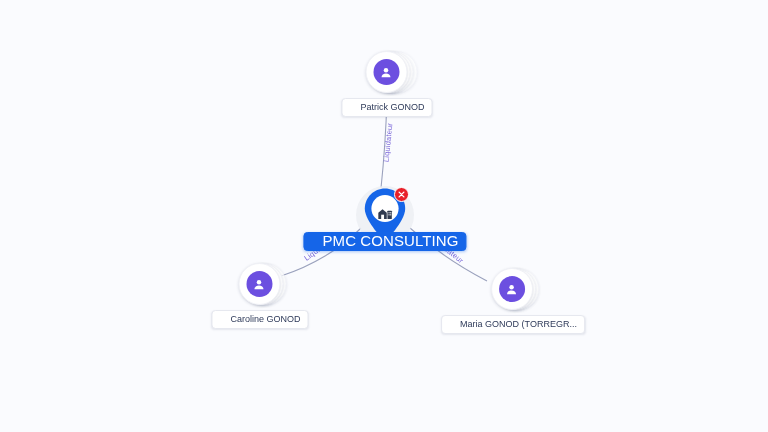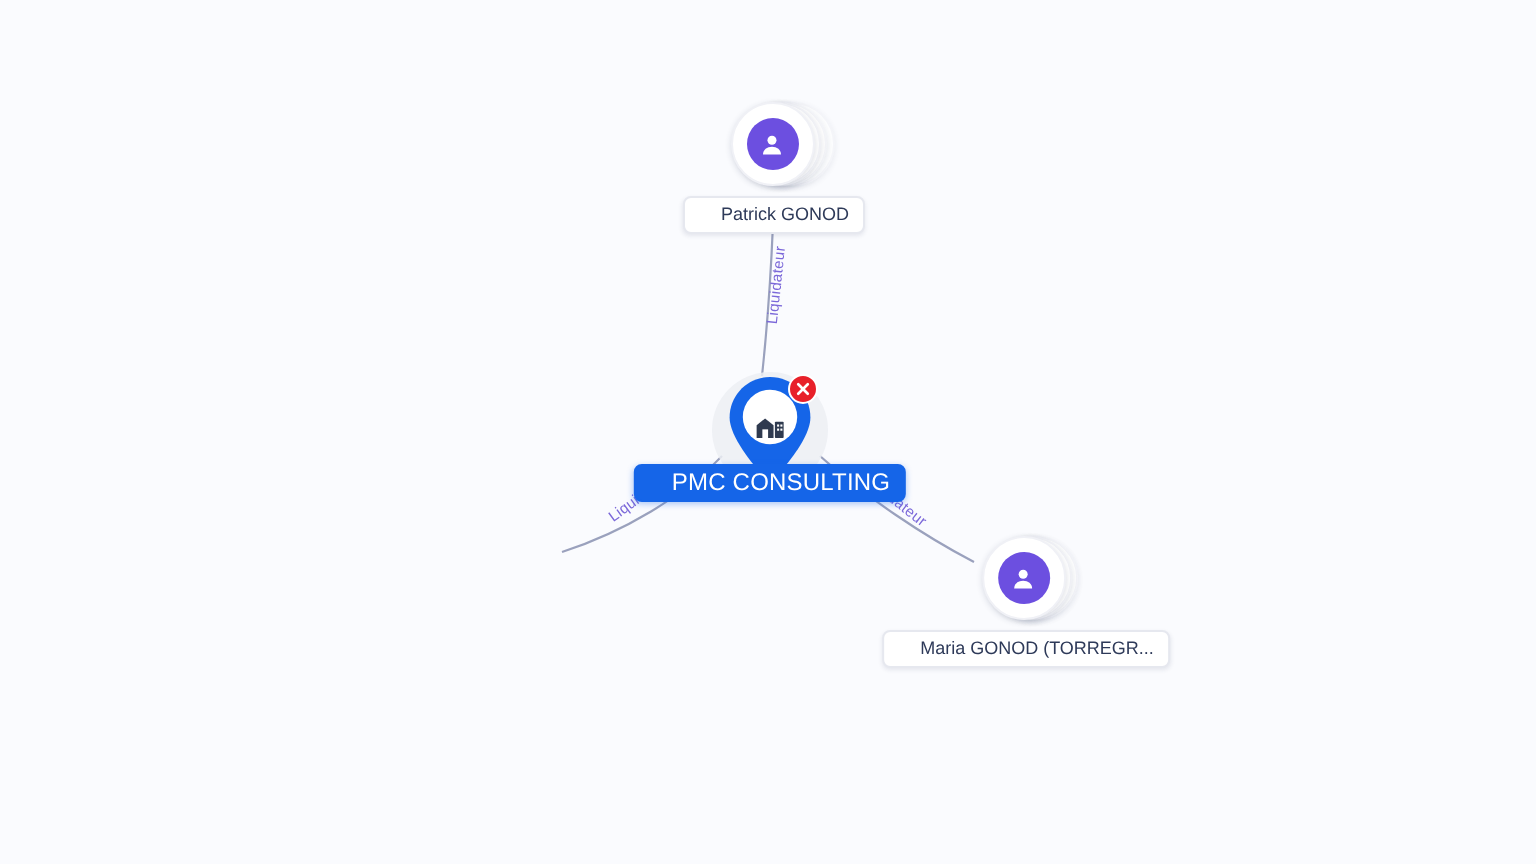--- a/index.html
+++ b/index.html
@@ -149,21 +149,21 @@
     box-shadow: 0 1px 2px rgba(40,50,90,0.10);
     font-size: 9px;
     color: #2e3a59;
     white-space: nowrap;
     line-height: 12px;
   }
   .node-label.primary {
     background: #1565e8;
     border: 1px solid #1565e8;
     color: #ffffff;
-    font-size: 12px;
+    font-size: 15px;
     letter-spacing: 0.1px;
     box-shadow: 0 1px 3px rgba(21,101,232,0.35);
   }
   .company-label-wrap {
     position: absolute;
     left: 50%;
     top: 44px;
     transform: translateX(-50%);
     z-index: 7;
   }
@@ -234,20 +234,35 @@
           </svg>
         </div>
       </div>
 
       <div class="company-label-wrap">
         <div class="node-label primary">PMC CONSULTING</div>
       </div>
     </div>
   </div>
 
+  <div class="node" style="left:260px; top:296px;">
+    <div class="person-stack">
+      <div class="stack-card s2"></div>
+      <div class="stack-card s1"></div>
+      <div class="stack-card front">
+        <div class="avatar-circle">
+          <svg width="15" height="15" viewBox="0 0 24 24" fill="#ffffff">
+            <circle cx="12" cy="8.2" r="3.6"></circle>
+            <path d="M4.8 19.6c0-3.9 3.3-6.2 7.2-6.2s7.2 2.3 7.2 6.2z"></path>
+          </svg>
+        </div>
+      </div>
+    </div>
+    <div class="node-label">Caroline GONOD</div>
+  </div>
 
   <div class="node" style="left:513px; top:301px;">
     <div class="person-stack">
       <div class="stack-card s2"></div>
       <div class="stack-card s1"></div>
       <div class="stack-card front">
         <div class="avatar-circle">
           <svg width="15" height="15" viewBox="0 0 24 24" fill="#ffffff">
             <circle cx="12" cy="8.2" r="3.6"></circle>
             <path d="M4.8 19.6c0-3.9 3.3-6.2 7.2-6.2s7.2 2.3 7.2 6.2z"></path>

